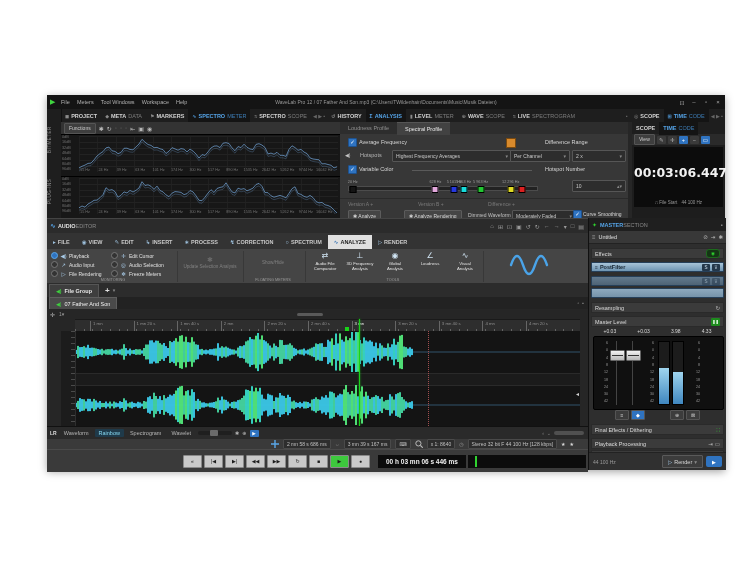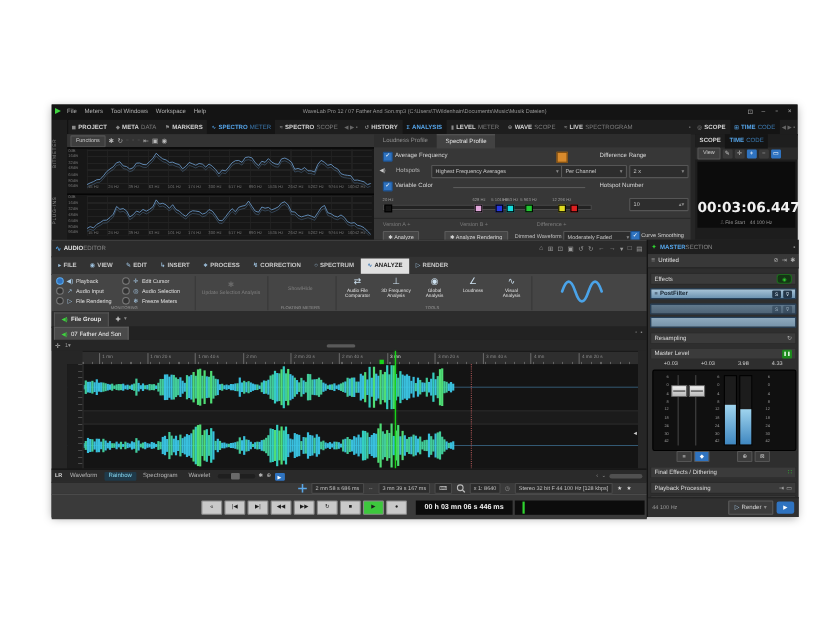--- a/index.html
+++ b/index.html
@@ -57,21 +57,21 @@
   .dimtxt{color:#7a7a7a;font-size:5px;}
   .hmarker{position:absolute;top:-1px;width:5px;height:5px;border:1px solid #000;transform:translateX(-50%);}
   .hmlabel{position:absolute;top:-7px;font-size:3.8px;color:#9a9a9a;transform:translateX(-50%);white-space:nowrap;}
   
   #tcpanel{left:585px;top:27px;width:93px;height:96px;background:#1d1d1d;}
   #tc-tabs{display:flex;align-items:center;height:12px;background:#1e1e1e;}
   #tc-toolbar{display:flex;align-items:center;gap:2px;height:11px;background:#2a2a2a;padding-left:2px;}
   .tc-ic{width:9px;height:8px;text-align:center;font-size:5.5px;line-height:8px;color:#bbb;background:#3a3a3a;border-radius:1px;}
   .tc-ic.blue{background:#2f73c0;color:#fff;}
   #tc-display{position:absolute;left:2px;top:25px;width:89px;height:60px;background:#0c0c0c;}
-  #tc-time{position:absolute;width:100%;top:34px;text-align:left;color:#f2f2f2;font-size:12.5px;font-weight:bold;font-family:"DejaVu Sans",sans-serif;}
+  #tc-time{position:absolute;width:100%;top:18px;text-align:left;color:#f2f2f2;font-size:12.5px;font-weight:bold;font-family:"DejaVu Sans",sans-serif;}
   #tc-footer{position:absolute;bottom:2px;width:100%;text-align:center;font-size:4.5px;color:#9a9a9a;}
   
   #editor{left:0;top:123px;width:541px;height:252px;background:#262626;border-top:1px solid #444;}
   #ed-header{left:0;top:0;width:541px;height:14px;background:#2b2b2b;display:flex;align-items:center;border-bottom:1px solid #1a1a1a;}
   #ed-title{display:flex;gap:2px;align-items:center;margin-left:3px;font-size:5.5px;font-weight:bold;}
   #ed-hicons{margin-left:auto;display:flex;gap:4px;margin-right:4px;color:#9a9a9a;font-size:6px;}
   #ribbon-tabs{left:0;top:14px;width:541px;height:16px;background:#333;display:flex;align-items:flex-end;border-bottom:1px solid #222;}
   .rtab{display:flex;align-items:center;gap:2px;height:14px;padding:0 6px;font-size:5.5px;font-weight:bold;color:#c8c8c8;}
   .rtab .ric{font-size:5.5px;color:#9fc3e0;}
   .rtab.active{background:#e0e0e0;color:#222;}

